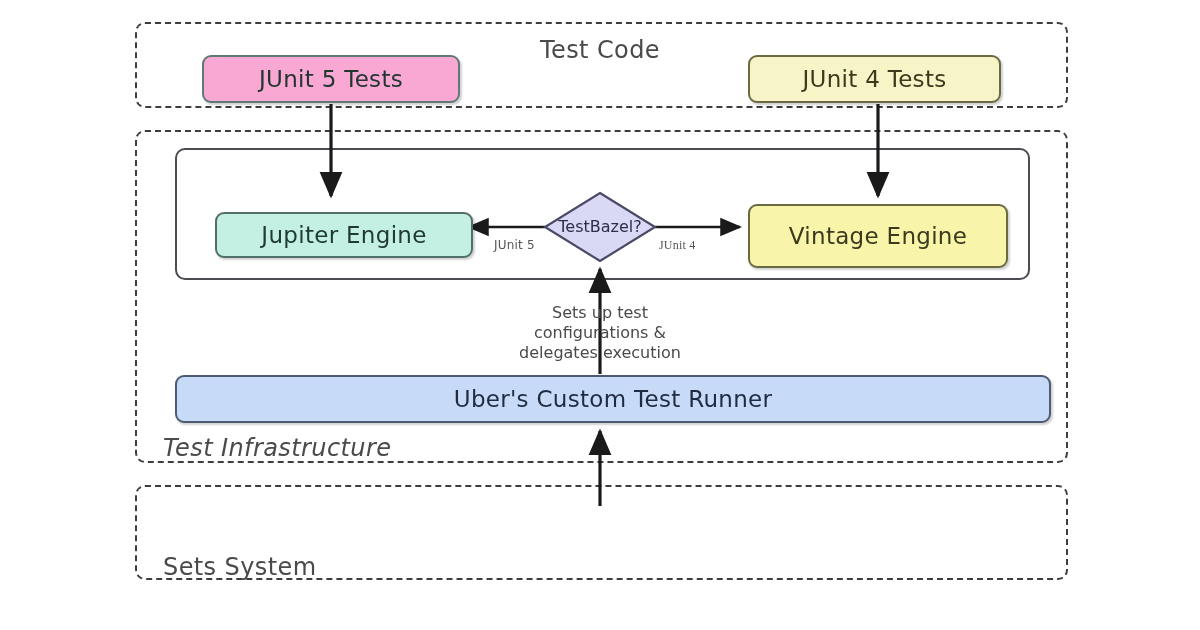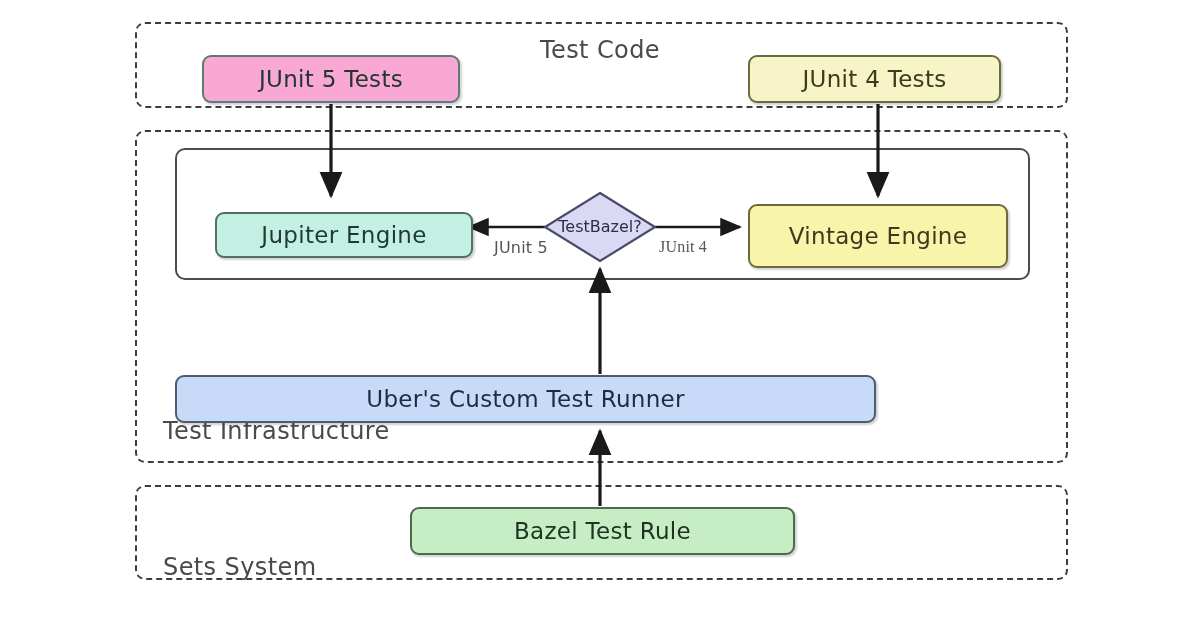--- a/index.html
+++ b/index.html
@@ -107,21 +107,21 @@
     align-items: center;
     justify-content: center;
     font-size: 16px;
     line-height: 18px;
     color: #2e2e4a;
     pointer-events: none;
     white-space: nowrap;
   }
   .edge-label {
     position: absolute;
-    font-size: 16px;
+    font-size: 12px;
     color: #555;
     white-space: nowrap;
     letter-spacing: 0.2px;
   }
   .note {
     position: absolute;
     font-size: 16px;
     line-height: 20px;
     color: #4a4a4a;
     text-align: center;
@@ -130,21 +130,21 @@
 </style>
 </head>
 <body>
 
 <div id="canvas">
 
   <div class="group-box" style="left:135px; top:22px; width:933px; height:86px;"></div>
   <div class="group-label" style="left:540px; top:36px;">Test Code</div>
 
   <div class="group-box" style="left:135px; top:130px; width:933px; height:333px;"></div>
-  <div class="group-label" style="left:163px; top:417px;">Test Infrastructure</div>
+  <div class="group-label" style="left:163px; top:434px;font-style:italic;">Test Infrastructure</div>
 
   <div class="group-box" style="left:135px; top:485px; width:933px; height:95px;"></div>
   <div class="group-label" style="left:163px; top:553px;">Sets System</div>
 
   <div class="inner-box" style="left:175px; top:148px; width:855px; height:132px;"></div>
 
   <svg class="layer" viewBox="0 0 1200 630">
     <defs>
       <marker id="arrowhead" markerWidth="9" markerHeight="9" refX="7.6" refY="4" orient="auto" markerUnits="strokeWidth">
         <path d="M0,0.4 L8.4,4 L0,7.6 z" fill="#1a1a1a"></path>
@@ -180,26 +180,30 @@
     <polygon points="600,193 655,227 600,261 545,227" fill="#d9d9f5" stroke="#4a4a66" stroke-width="2.2"></polygon>
   </svg>
   <div class="diamond-label" style="left:545px; top:199px; width:110px; height:56px;">
     <span>Test</span>
     <span>Bazel?</span>
   </div>
 
   <div class="edge-label" style="left:494px; top:238px;">JUnit 5</div>
   <div class="edge-label" style="left:659px; top:238px;font-family:Liberation Serif, serif;">JUnit 4</div>
 
+  <div class="note" style="left:460px; top:303px; width:280px;">
+    <div>Sets up test</div>
+    <div>configurations &amp;</div>
+    <div>delegates execution</div>
+  </div>
 
   <div class="node node-mint-pale" style="left:202px; top:55px; width:258px; height:48px;">JUnit 5 Tests</div>
 
   <div class="node node-yellow" style="left:748px; top:55px; width:253px; height:48px;">JUnit 4 Tests</div>
 
   <div class="node node-mint" style="left:202px; top:212px; width:258px; height:46px;margin-left:13px;">Jupiter Engine</div>
 
   <div class="node node-yellow-strong" style="left:748px; top:204px; width:260px; height:64px;">Vintage Engine</div>
 
-  <div class="node node-blue" style="left:175px; top:375px; width:701px; height:48px;">Uber's Custom Test Runner</div>
-
-  <div class="node node-green" style="left:410px; top:507px; width:385px; height:48px;">Bazel Test Rule</div>
+  <div class="node node-blue" style="left:175px; top:375px; width:876px; height:48px;">Uber's Custom Test Runner</div>
+
 
 </div>
 
 </body></html>

